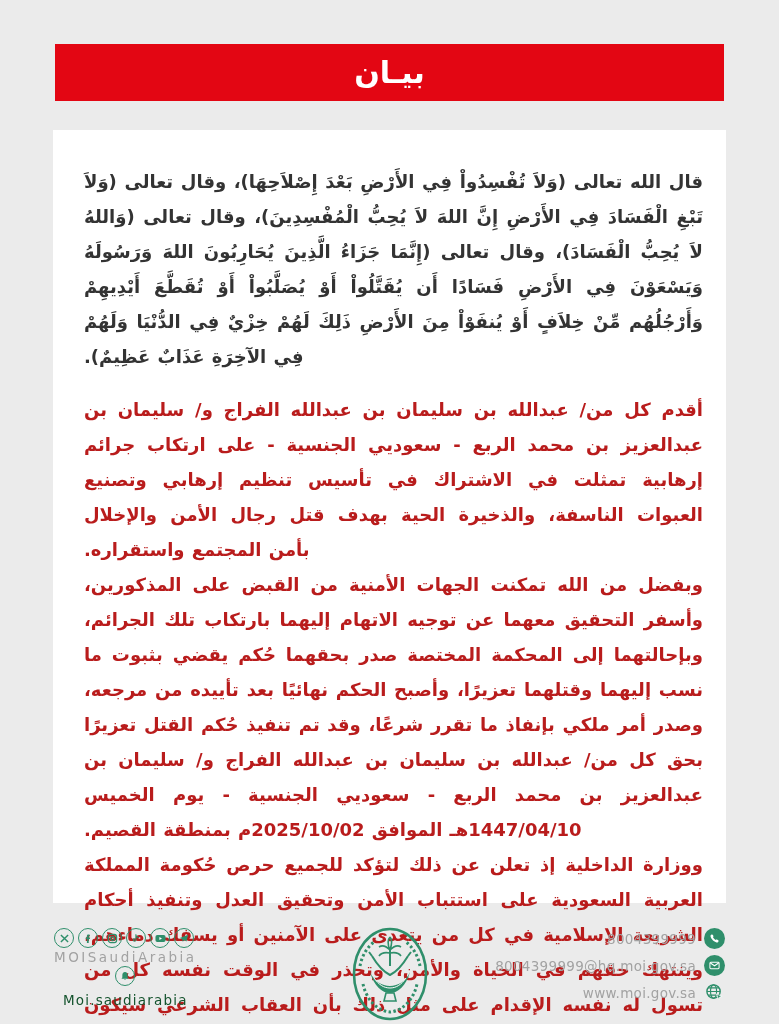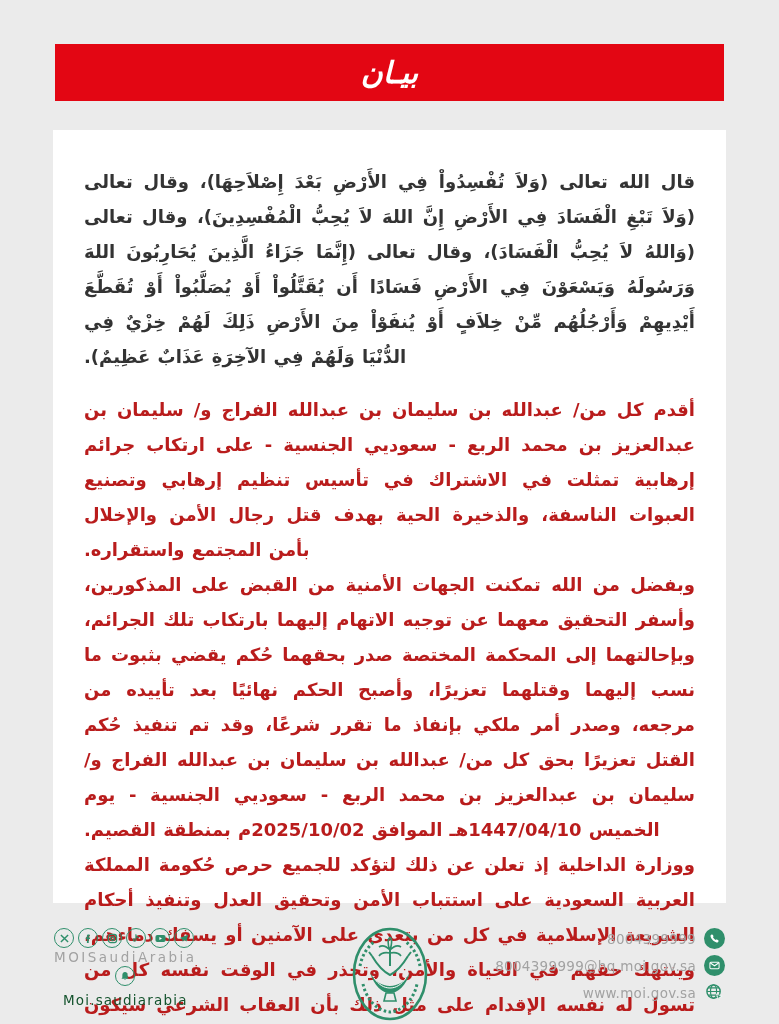--- a/index.html
+++ b/index.html
@@ -6,30 +6,30 @@
   body{
     width:779px;height:1024px;position:relative;
     background:#ebebeb;
     font-family:"DejaVu Sans",sans-serif;
     overflow:hidden;
   }
   
   .banner{
     position:absolute;left:55px;top:44px;width:669px;height:57px;
     background:#e30613;
-    display:flex;align-items:center;justify-content:center;font-style:italic;
+    display:flex;align-items:center;justify-content:center;
   }
   .banner-title{
     color:#ffffff;font-size:30px;font-weight:bold;letter-spacing:1px;
   }
   
   .panel{
     position:absolute;left:53px;top:130px;width:673px;height:773px;
     background:#ffffff;box-sizing:border-box;
-    padding:34px 31px 24px 31px;
+    padding:34px 23px 24px 31px;
     direction:rtl;
   }
   .para{
     margin:0;font-size:18px;line-height:35px;font-weight:bold;
     color:#b91c1c;
     text-align:justify;text-align-last:left;
     word-spacing:1px;
   }
   .para.quran{color:#333333;margin-bottom:18px;}
   

